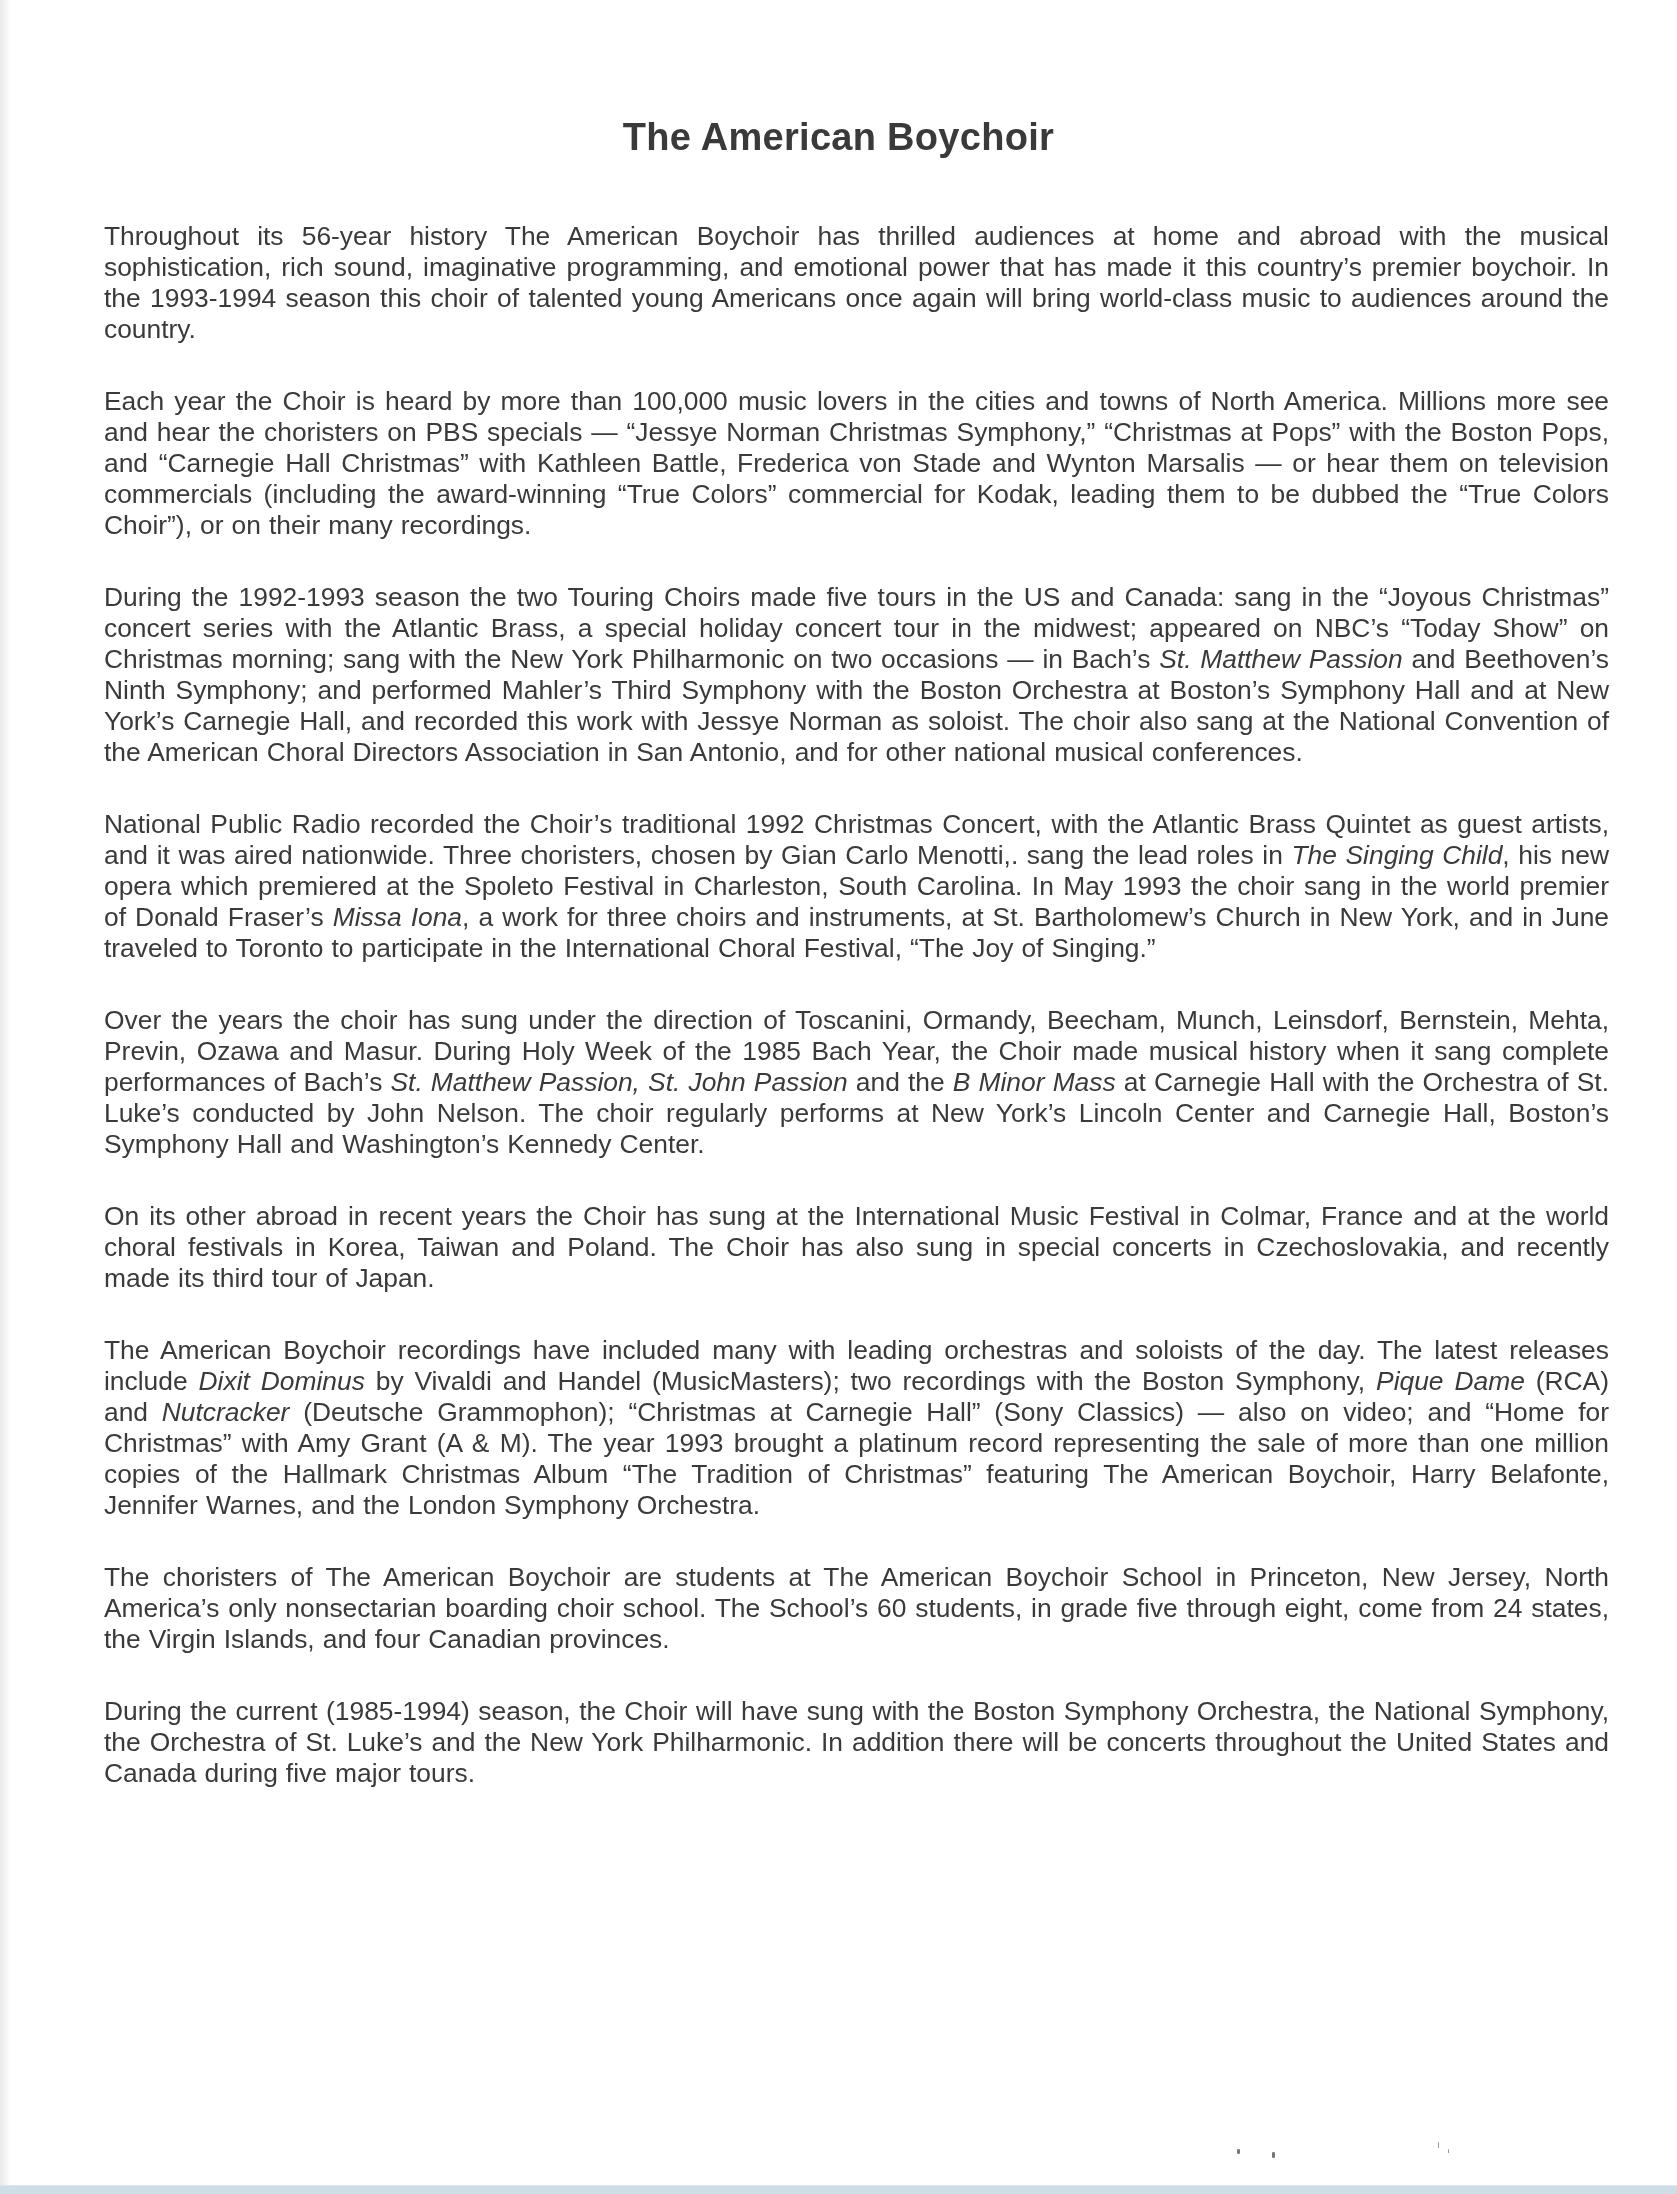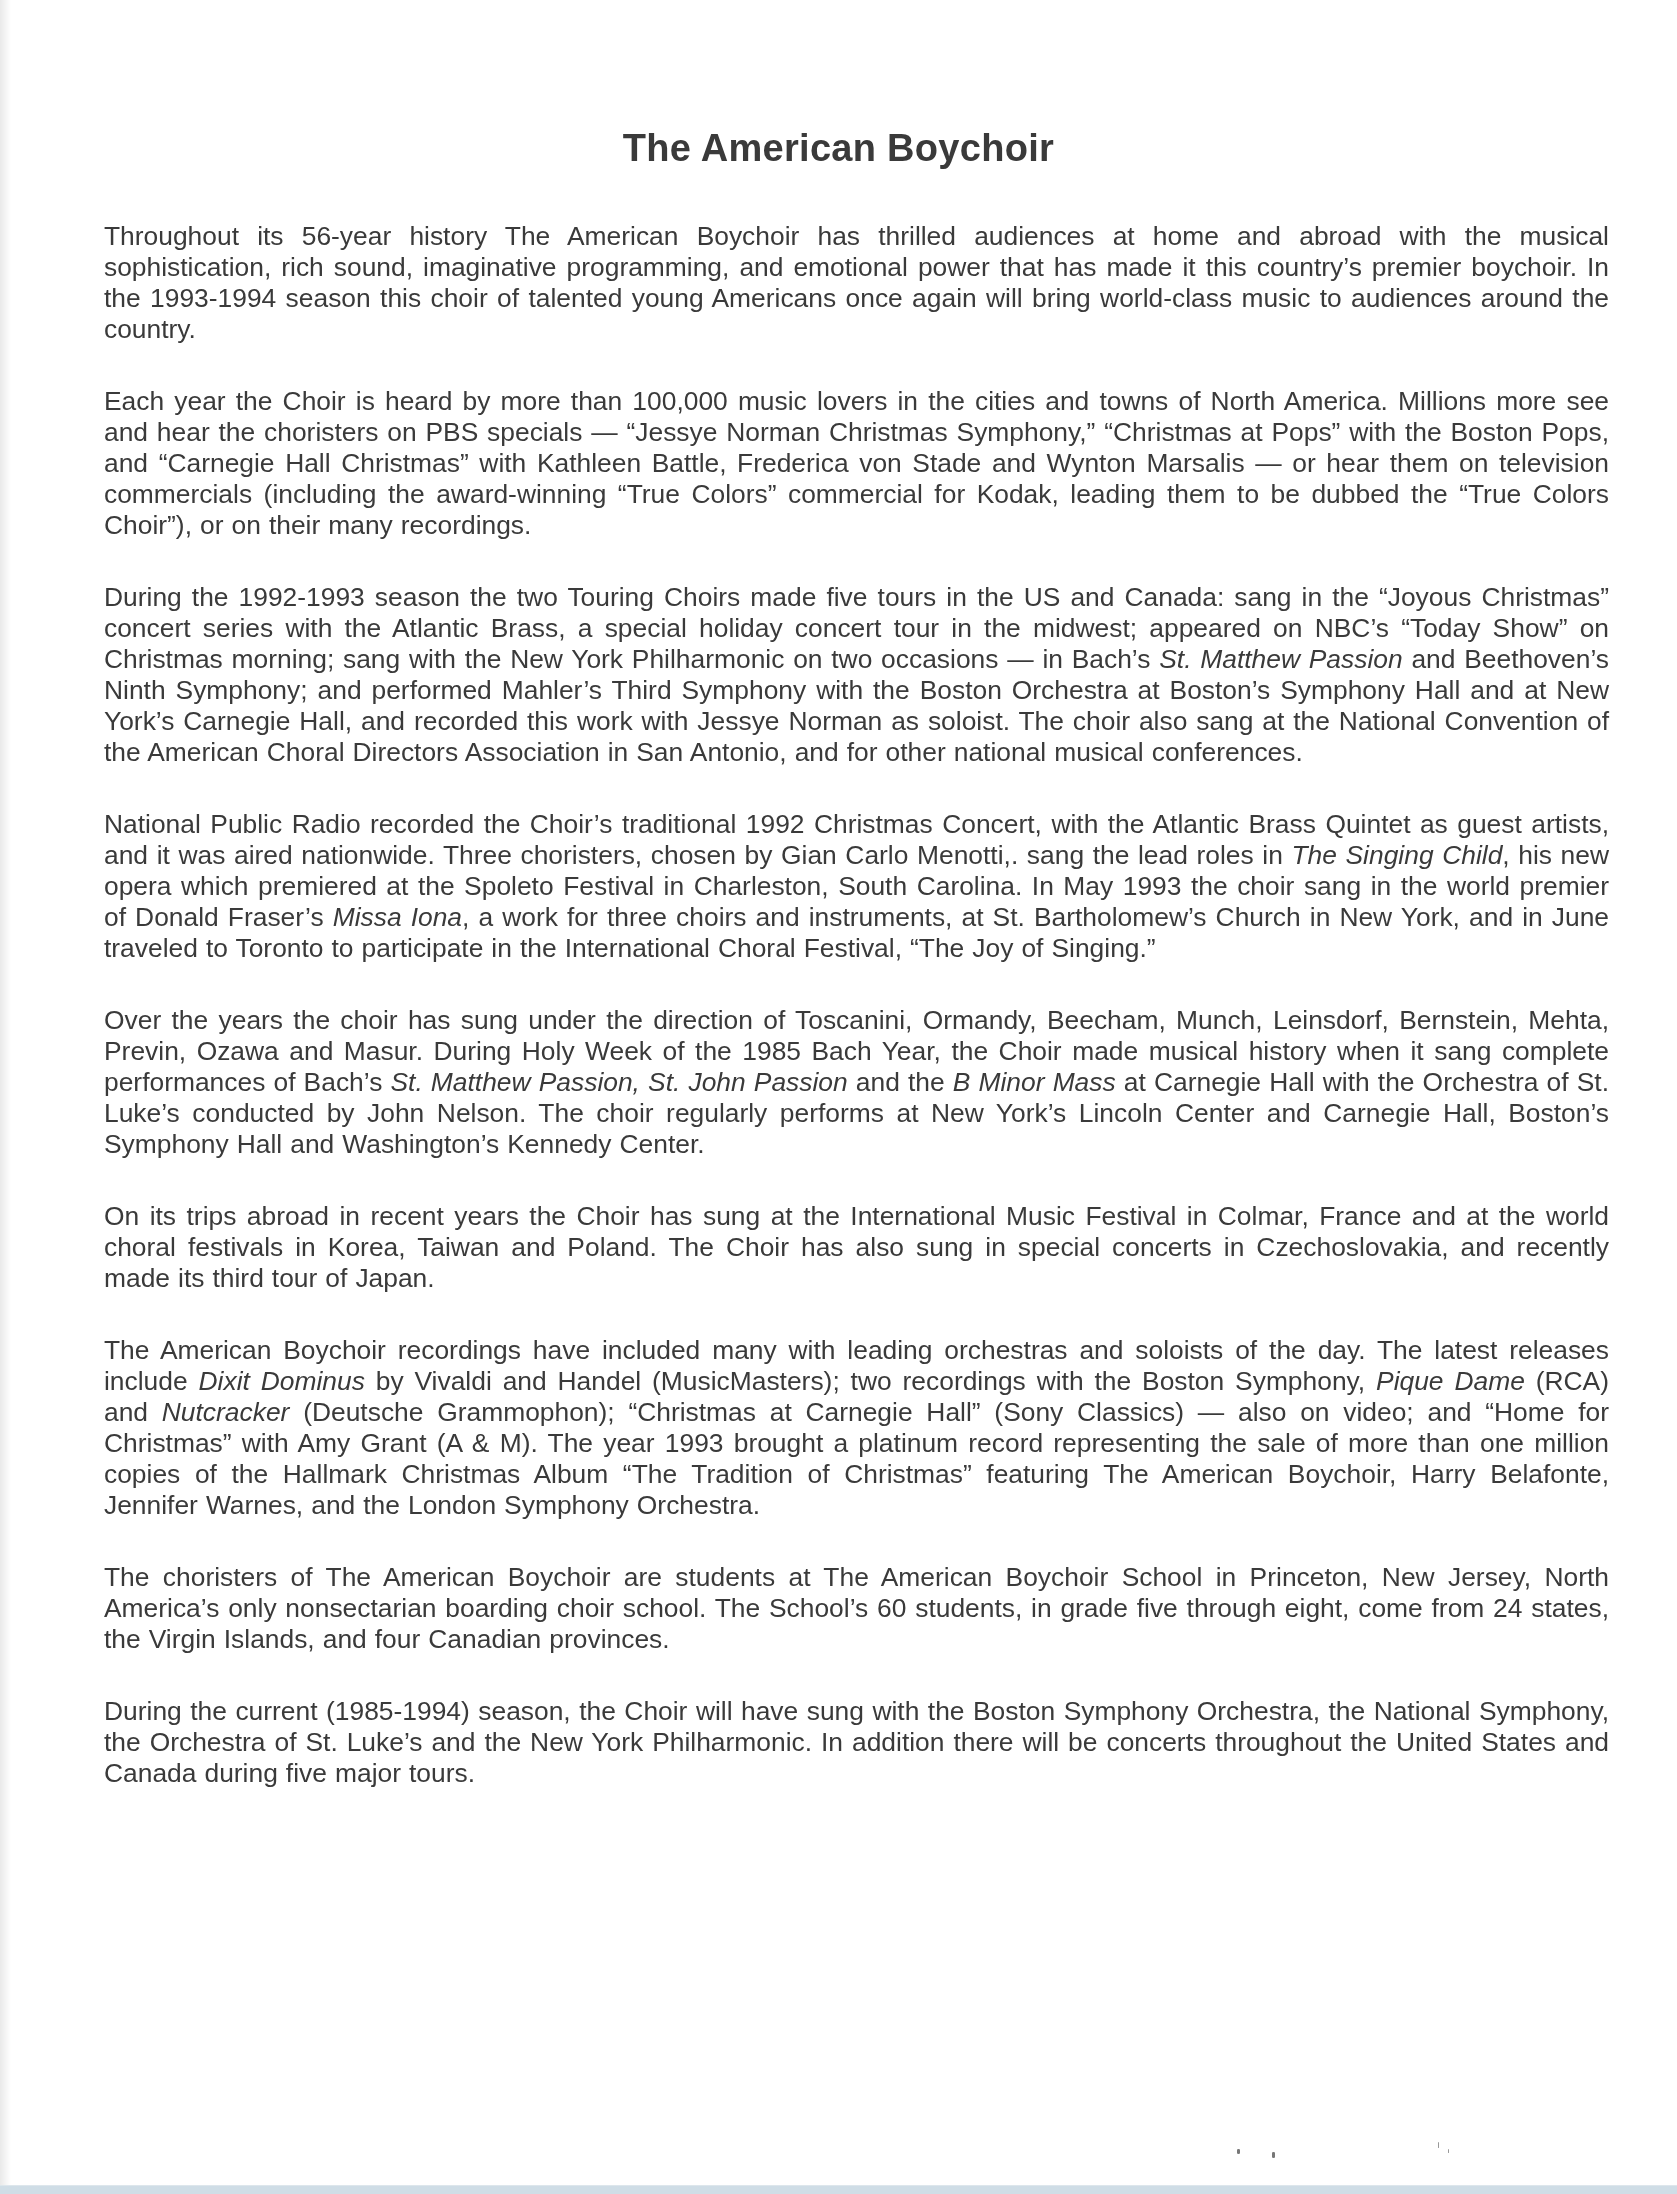--- a/index.html
+++ b/index.html
@@ -23,21 +23,21 @@
   }
   .bottom-edge {
     position: absolute;
     left: 0; bottom: 0;
     width: 100%; height: 8px;
     background: #cfdde6;
     border-top: 0.7px solid #dde6ec;
   }
   .page-title {
     position: absolute;
-    left: 0; top: 127px;
+    left: 0; top: 116px;
     width: 1677px;
     text-align: center;
     font-weight: bold;
     font-size: 38px;
     letter-spacing: 0.3px;
     color: #3a3a3a;
     margin: 0;
   }
   .body-text {
     position: absolute;
@@ -88,21 +88,21 @@
 
   <p class="para">
     <span>National Public Radio recorded the Choir’s traditional 1992 Christmas Concert, with the Atlantic Brass Quintet as guest artists, and it was aired nationwide.  Three choristers, chosen by Gian Carlo Menotti,. sang the lead roles in </span><em>The Singing Child</em><span>, his new opera which premiered at the Spoleto Festival in Charleston, South Carolina.  In May 1993 the choir sang in the world premier of Donald Fraser’s </span><em>Missa Iona</em><span>, a work for three choirs and instruments, at St. Bartholomew’s Church in New York, and in June traveled to Toronto to participate in the International Choral Festival, “The Joy of Singing.”</span>
   </p>
 
   <p class="para">
     <span>Over the years the choir has sung under the direction of Toscanini, Ormandy, Beecham, Munch, Leinsdorf, Bernstein, Mehta, Previn, Ozawa and Masur.  During Holy Week of the 1985 Bach Year, the Choir made musical history when it sang complete performances of Bach’s </span><em>St. Matthew Passion,  St. John Passion</em><span> and the </span><em>B Minor Mass</em><span> at Carnegie Hall with the Orchestra of St. Luke’s conducted by John Nelson.  The choir regularly performs at New York’s Lincoln Center and Carnegie Hall, Boston’s Symphony Hall and Washington’s Kennedy Center.</span>
   </p>
 
   <p class="para">
-    <span>On its trips abroad in recent years the Choir has sung at the International Music Festival in Colmar, France and at the world choral festivals in Korea, Taiwan and Poland.  The Choir has also sung in special concerts in Czechoslovakia, and recently made its third tour of Japan.</span>
+    <span>On its other abroad in recent years the Choir has sung at the International Music Festival in Colmar, France and at the world choral festivals in Korea, Taiwan and Poland.  The Choir has also sung in special concerts in Czechoslovakia, and recently made its third tour of Japan.</span>
   </p>
 
   <p class="para">
     <span>The American Boychoir recordings have included many with leading orchestras and soloists of the day.  The latest releases include </span><em>Dixit Dominus</em><span> by Vivaldi and Handel (MusicMasters); two recordings with the Boston Symphony, </span><em>Pique Dame</em><span> (RCA) and </span><em>Nutcracker</em><span> (Deutsche Grammophon); “Christmas at Carnegie Hall” (Sony Classics) — also on video; and “Home for Christmas” with Amy Grant (A &amp; M).  The year 1993 brought a platinum record representing the sale of more than one million copies of the Hallmark Christmas Album “The Tradition of Christmas” featuring The American Boychoir, Harry Belafonte, Jennifer Warnes, and the London Symphony Orchestra.</span>
   </p>
 
   <p class="para">
     <span>The choristers of The American Boychoir are students at The American Boychoir School in Princeton, New Jersey, North America’s only nonsectarian boarding choir school.  The School’s 60 students, in grade five through eight, come from 24 states, the Virgin Islands, and four Canadian provinces.</span>
   </p>
 

